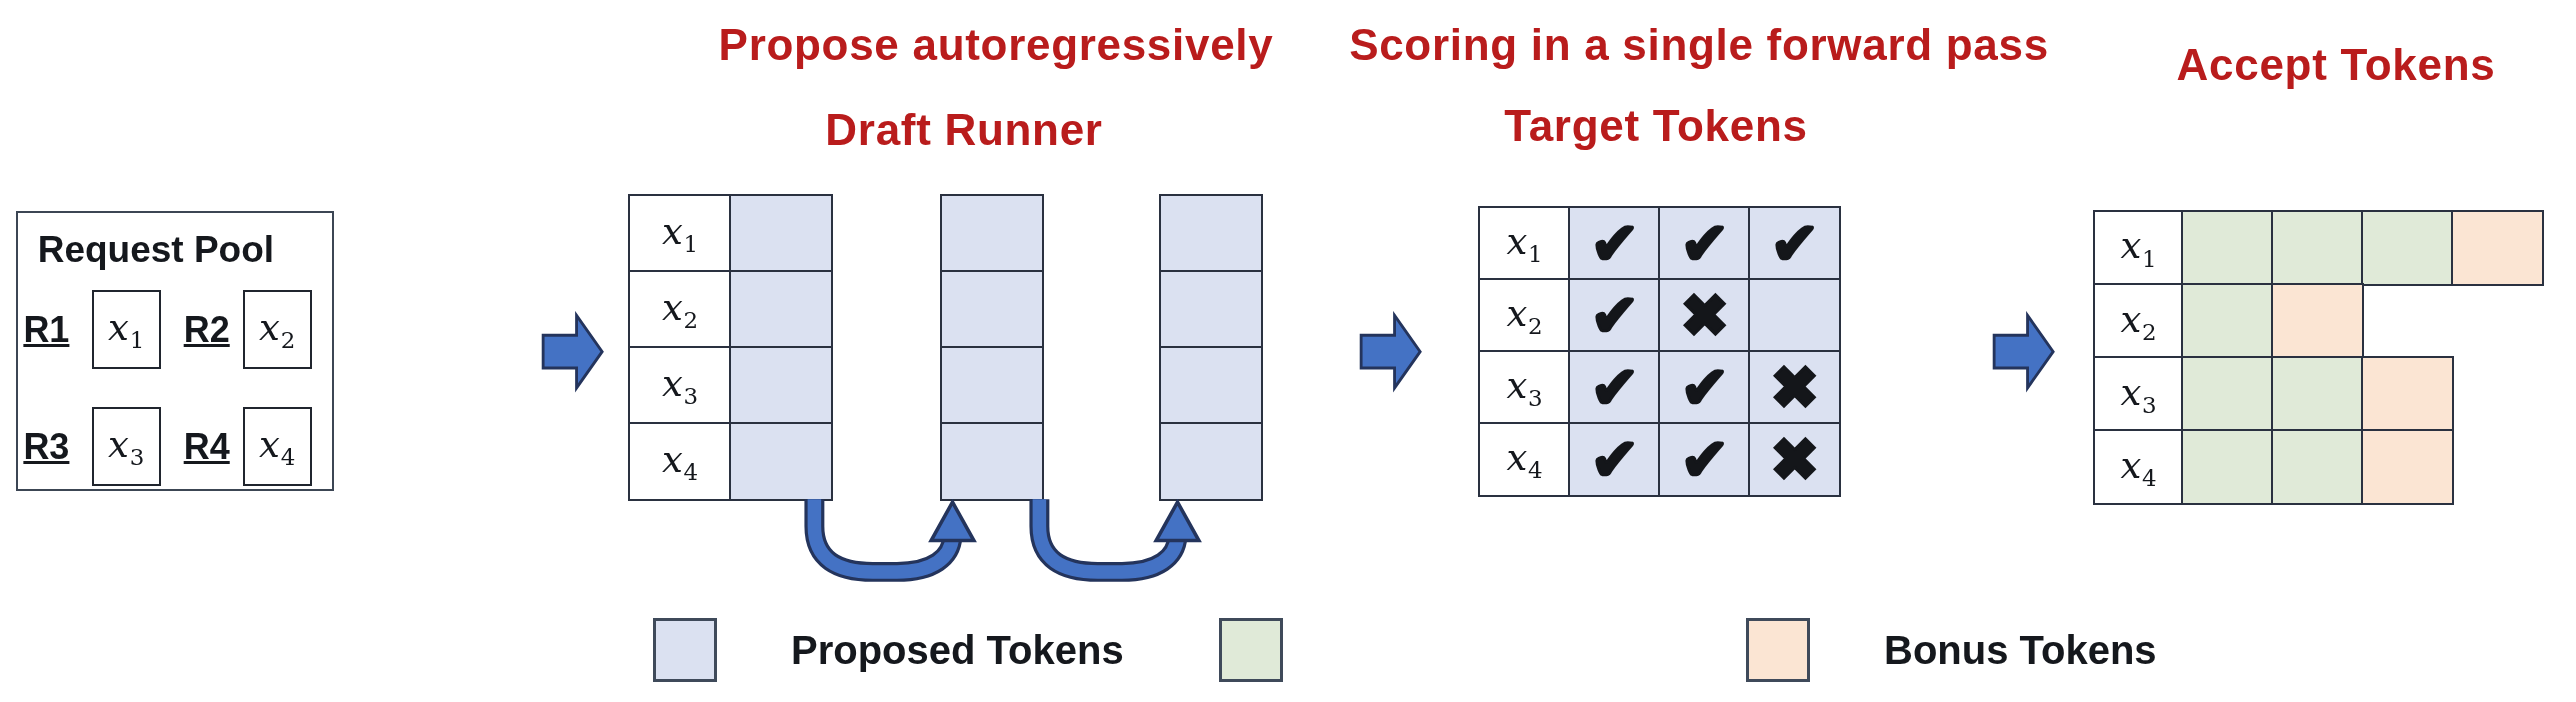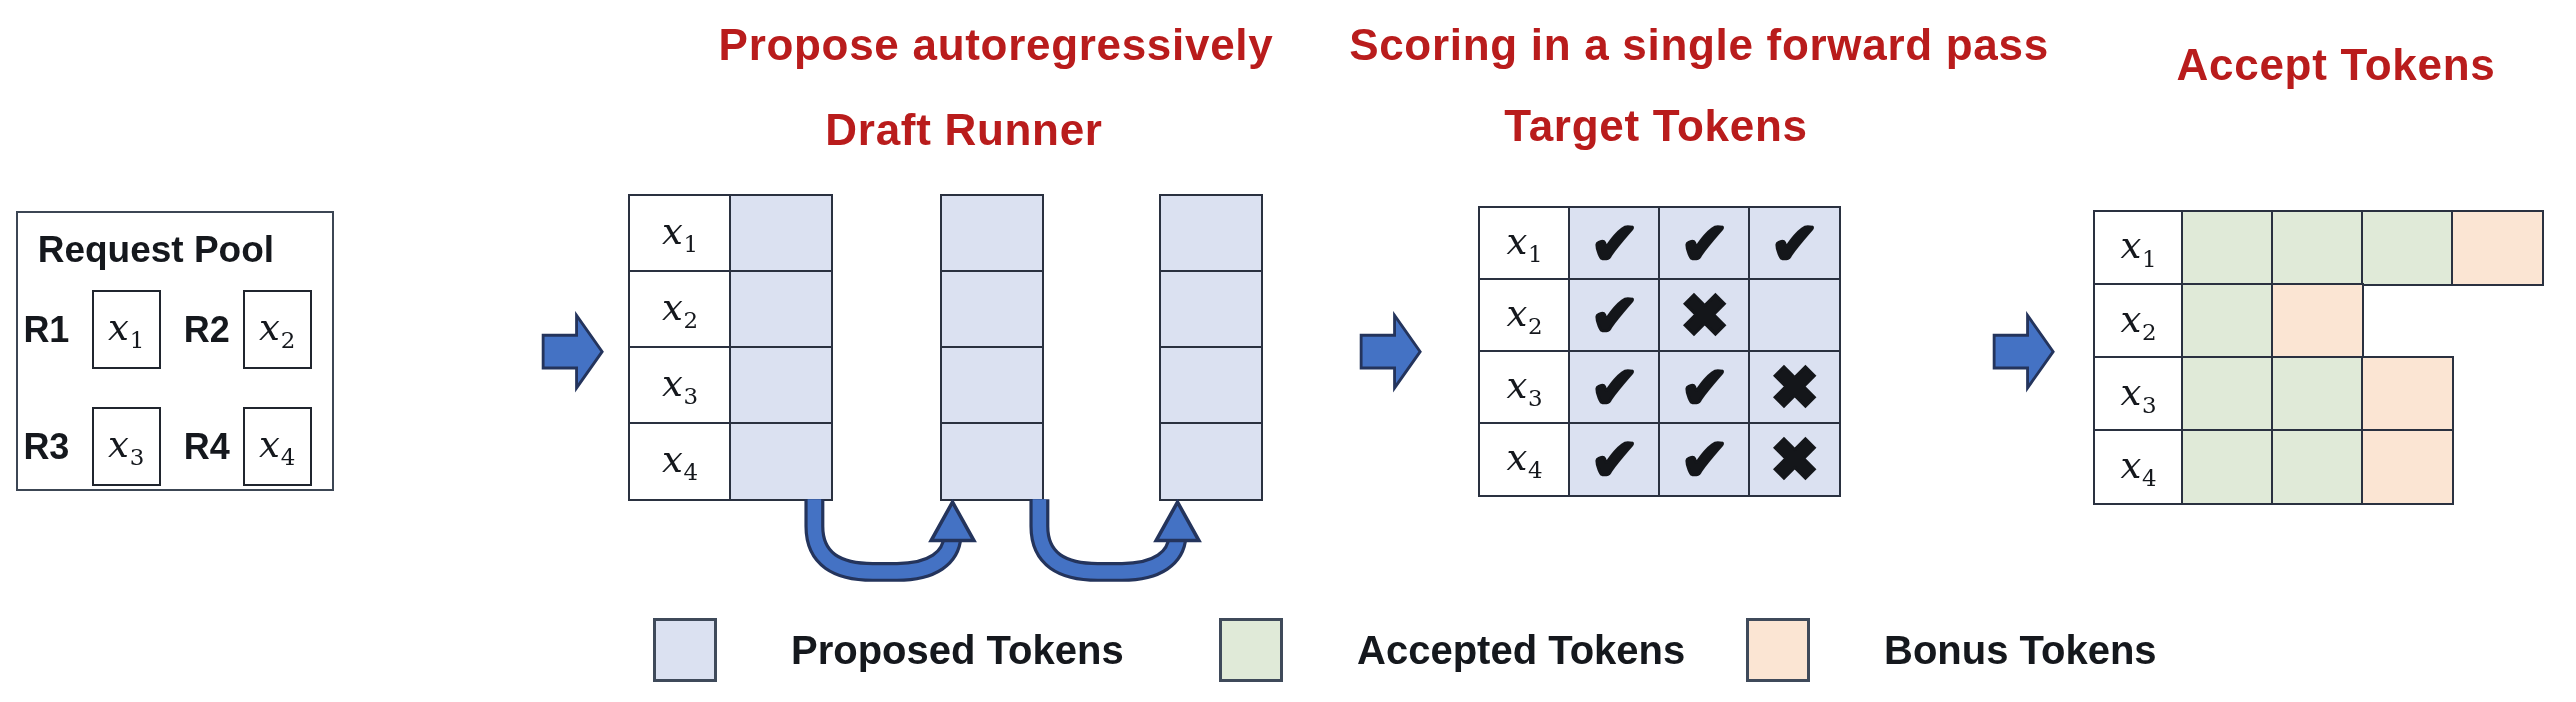--- a/index.html
+++ b/index.html
@@ -31,21 +31,21 @@
   .mark{
     font-family:"DejaVu Sans",sans-serif;font-weight:bold;font-size:59px;line-height:1;
     color:#14161a;-webkit-text-stroke:2.9px #14161a;
   }
   
   .pool{
     position:absolute;left:15.7px;top:211px;width:318px;height:280px;
     box-sizing:border-box;border:2.9px solid #3c4654;background:#ffffff;
   }
   .pool-title{position:absolute;left:20px;top:15.7px;font-size:37px;font-weight:700;white-space:nowrap;}
-  .req-label{position:absolute;font-size:36px;font-weight:600;}
+  .req-label{position:absolute;font-size:36px;font-weight:600;text-decoration:underline;}
   .token-box{
     position:absolute;box-sizing:border-box;border:2.9px solid #20252e;background:#fff;
     display:flex;align-items:center;justify-content:center;
   }
   
   .legend-item{position:absolute;display:flex;align-items:center;}
   .swatch{
     width:64px;height:64px;box-sizing:border-box;border:3.6px solid #3f4a5a;flex:0 0 auto;
   }
   .legend-label{font-size:40px;font-weight:600;margin-left:74px;white-space:nowrap;}
@@ -271,19 +271,18 @@
     <div class="cell" style="width:93px;height:76px;" data-type="none"></div>
   </div>
 </div>
 
 <div class="legend-item" style="left:653px;top:618px;">
   <span class="swatch" data-type="proposed"></span>
   <span class="legend-label">Proposed Tokens</span>
 </div>
 <div class="legend-item" style="left:1219px;top:618px;">
   <span class="swatch" data-type="accepted"></span>
-  <span class="legend-label">Accepted Tokens</span>
 </div>
 <div class="legend-item" style="left:1746px;top:618px;">
   <span class="swatch" data-type="bonus"></span>
   <span class="legend-label">Bonus Tokens</span>
 </div>
 
 
 </body></html>

